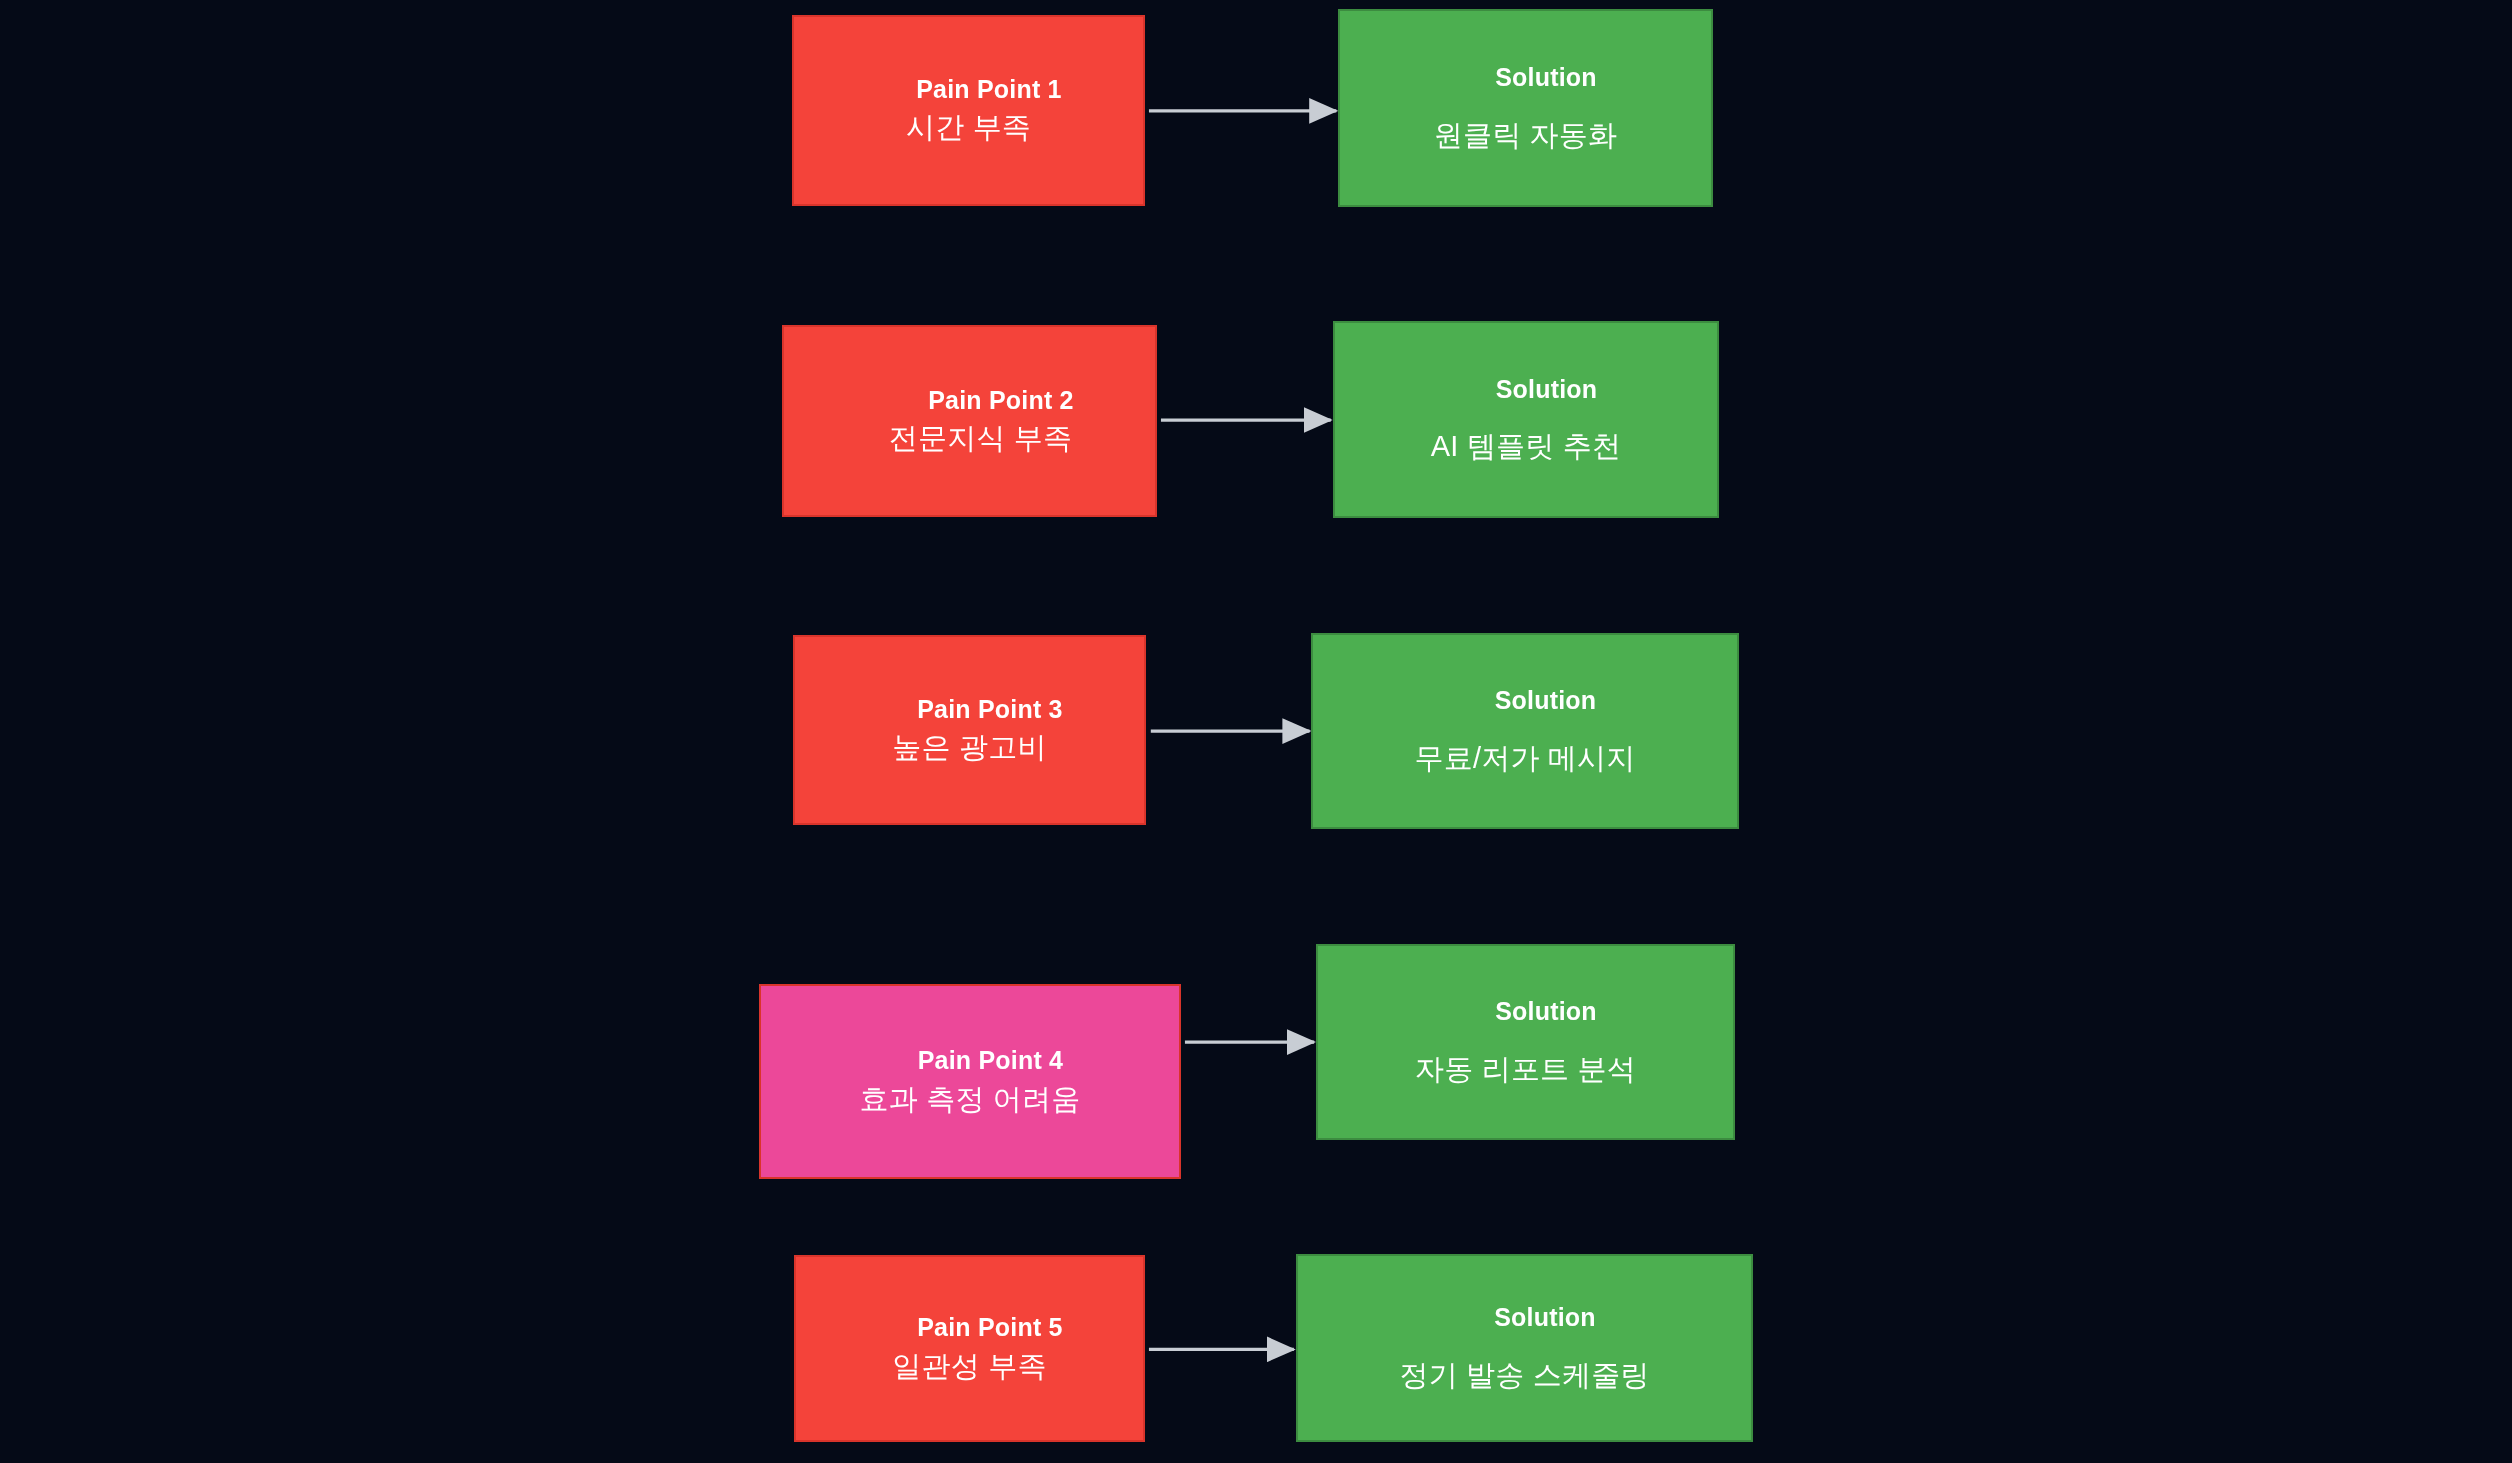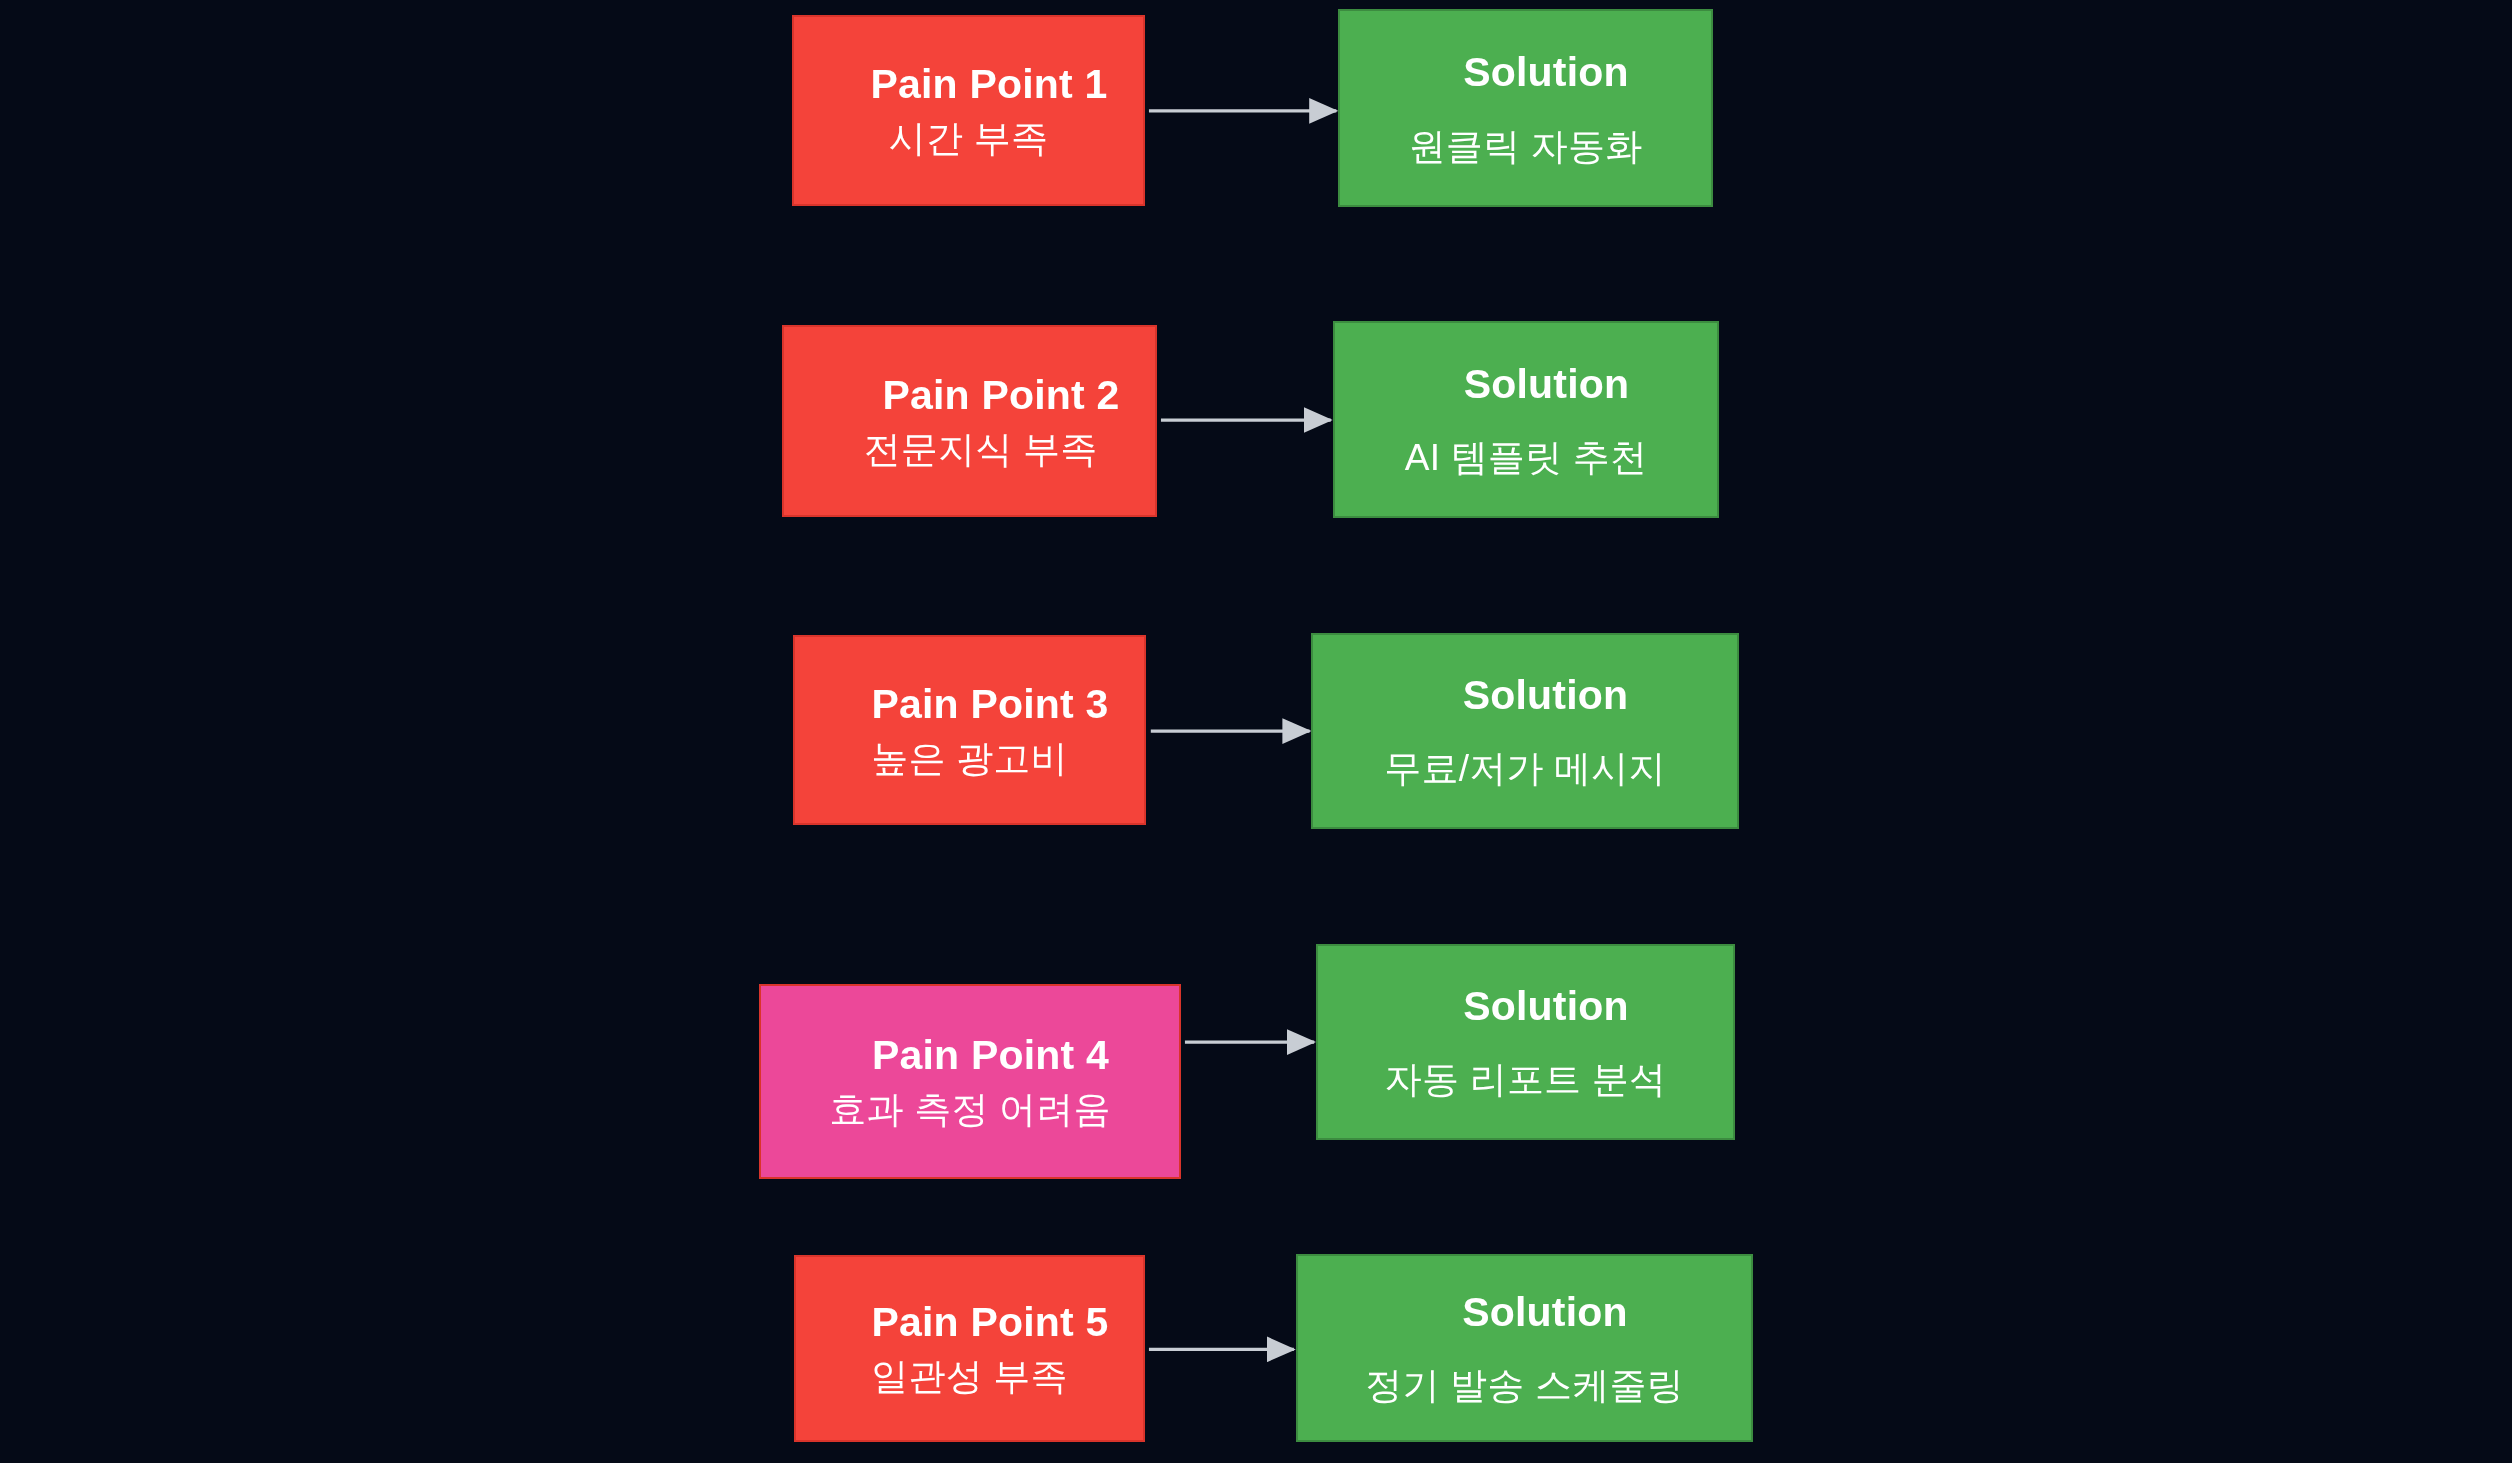--- a/index.html
+++ b/index.html
@@ -22,27 +22,27 @@
     display: flex;
     flex-direction: column;
     align-items: center;
     justify-content: center;
     text-align: center;
     color: #ffffff;
     line-height: 1.42;
     letter-spacing: 0.2px;
   }
   .node .line1 {
-    font-size: 41px;
+    font-size: 25px;
     font-weight: 600;
     white-space: nowrap;
     margin-left: 41px;
   }
   .node .line2 {
-    font-size: 37px;
+    font-size: 29px;
     font-weight: 400;
     white-space: nowrap;
   }
   .node.pain {
     background: #F4433A;
     border: 2.8px solid #D9342B;
   }
   .node.solution {
     background: #4CAF50;
     border: 2.8px solid #3C8C40;

